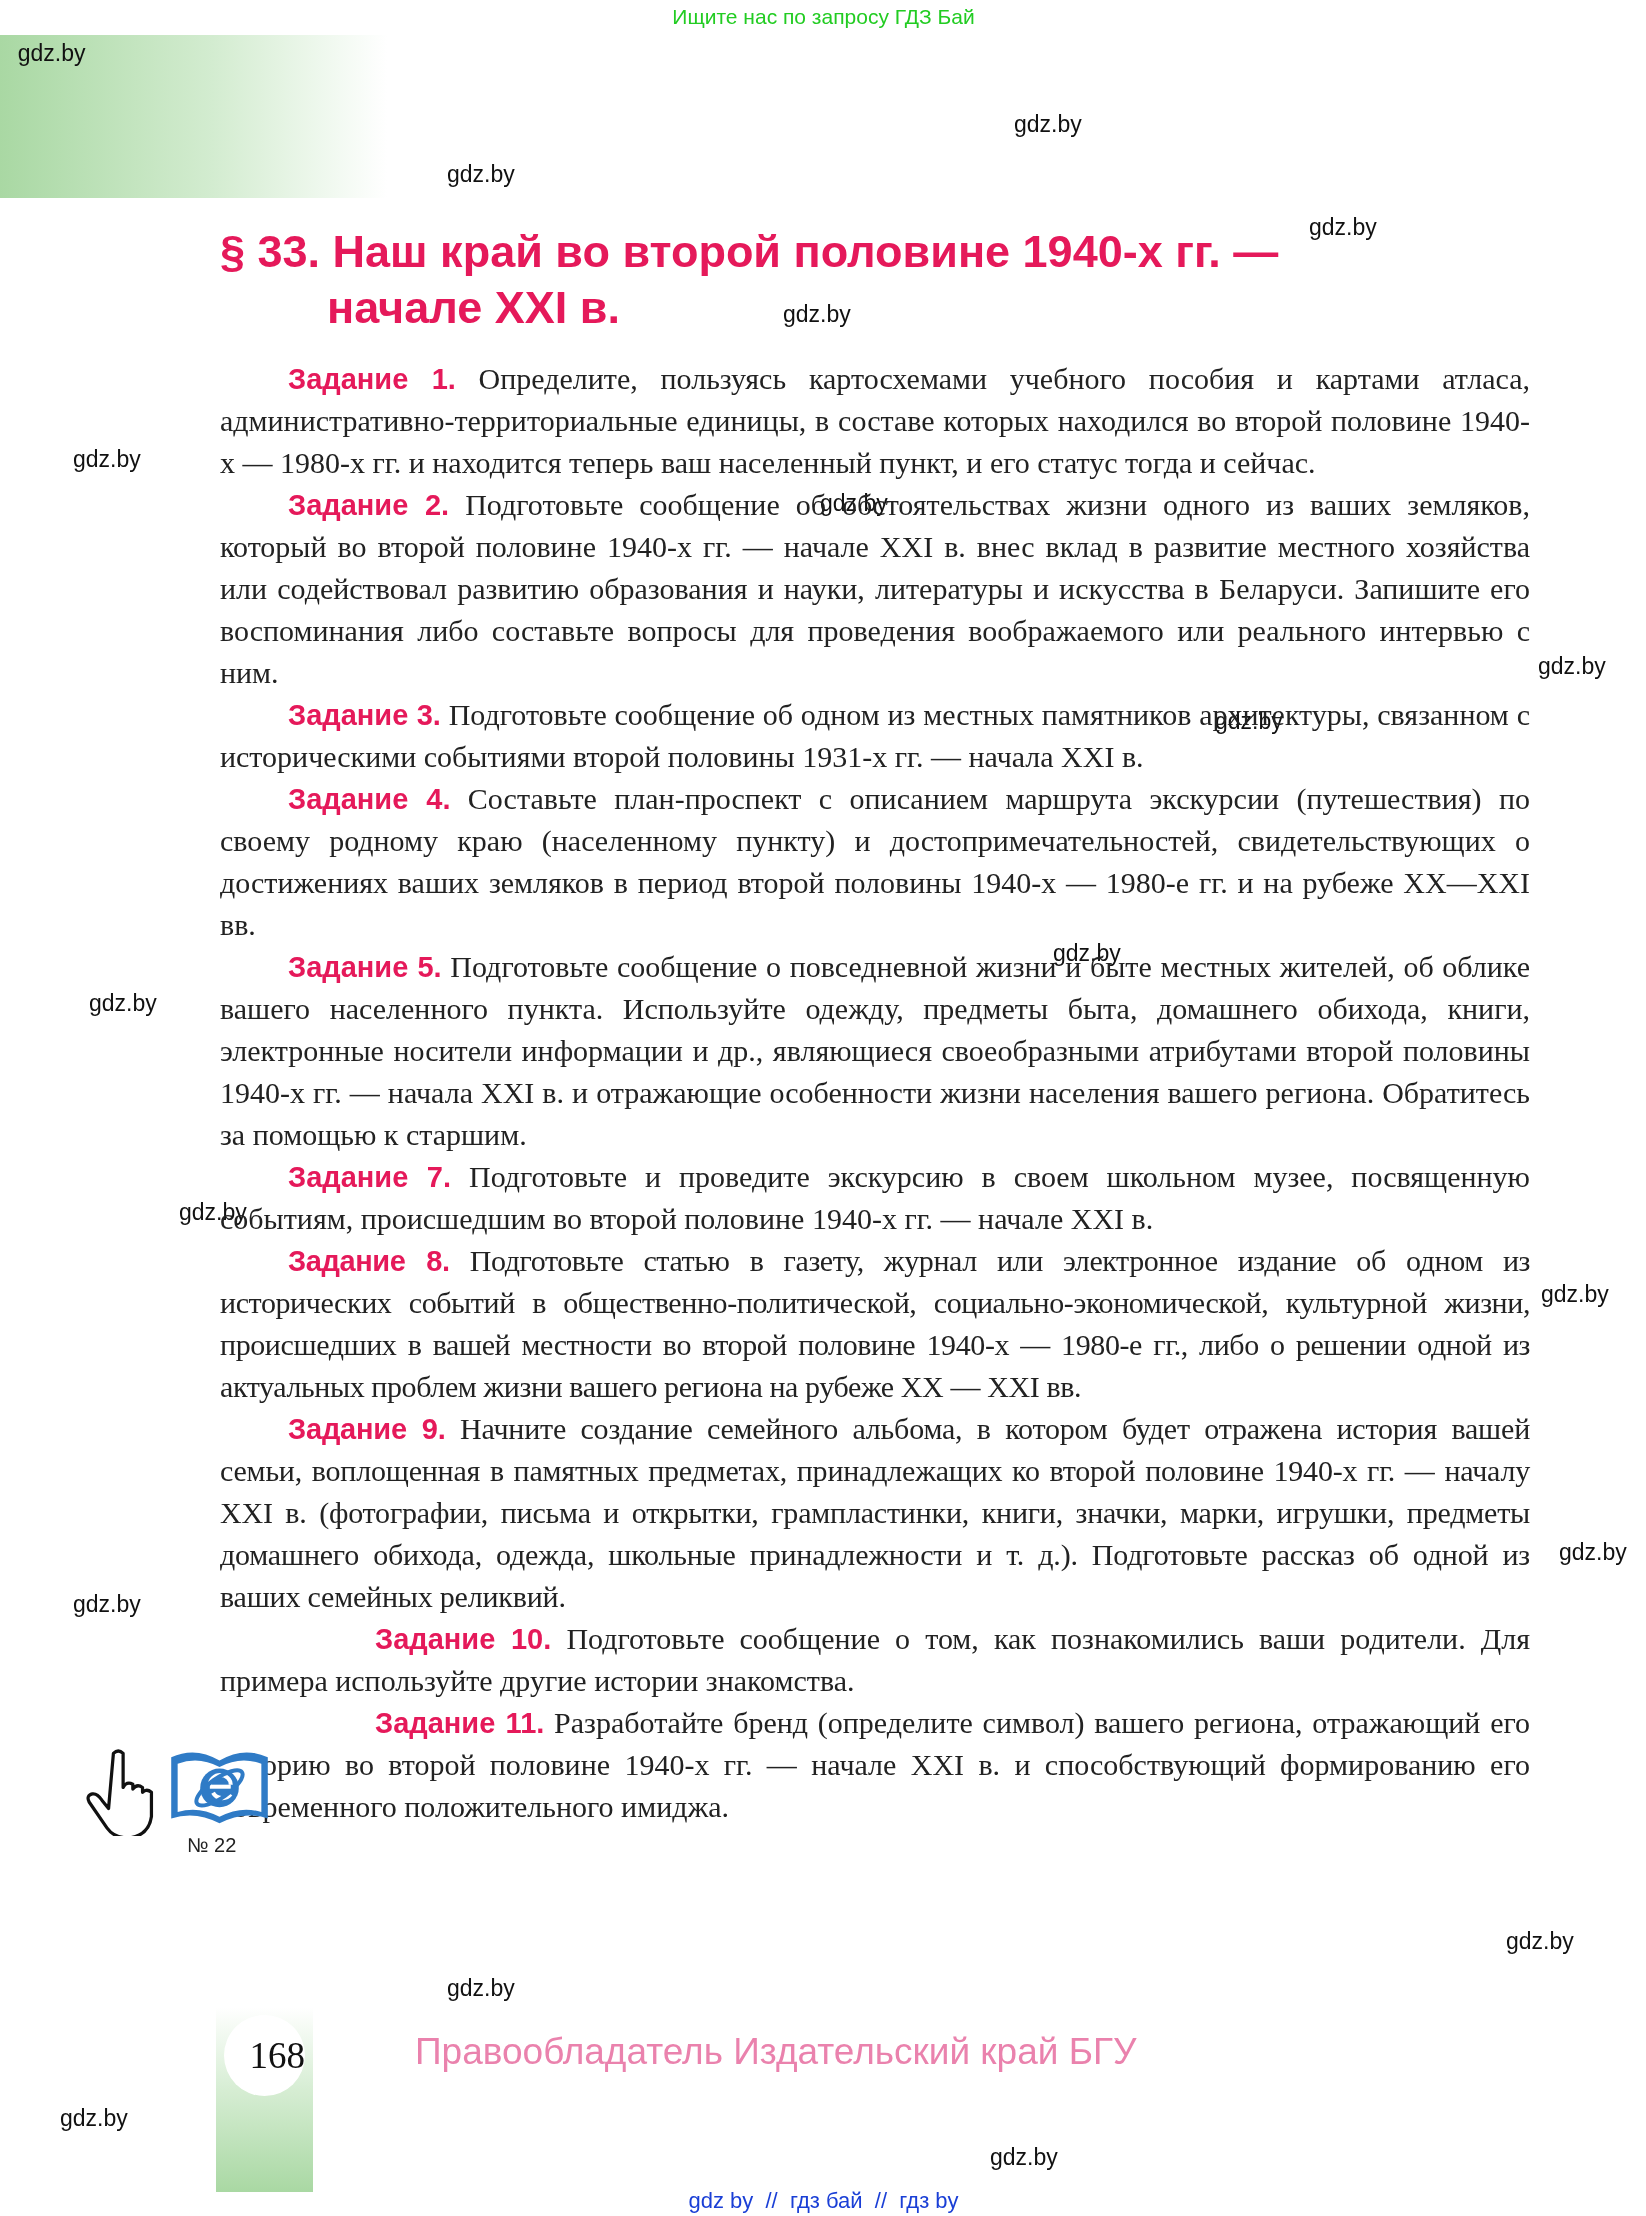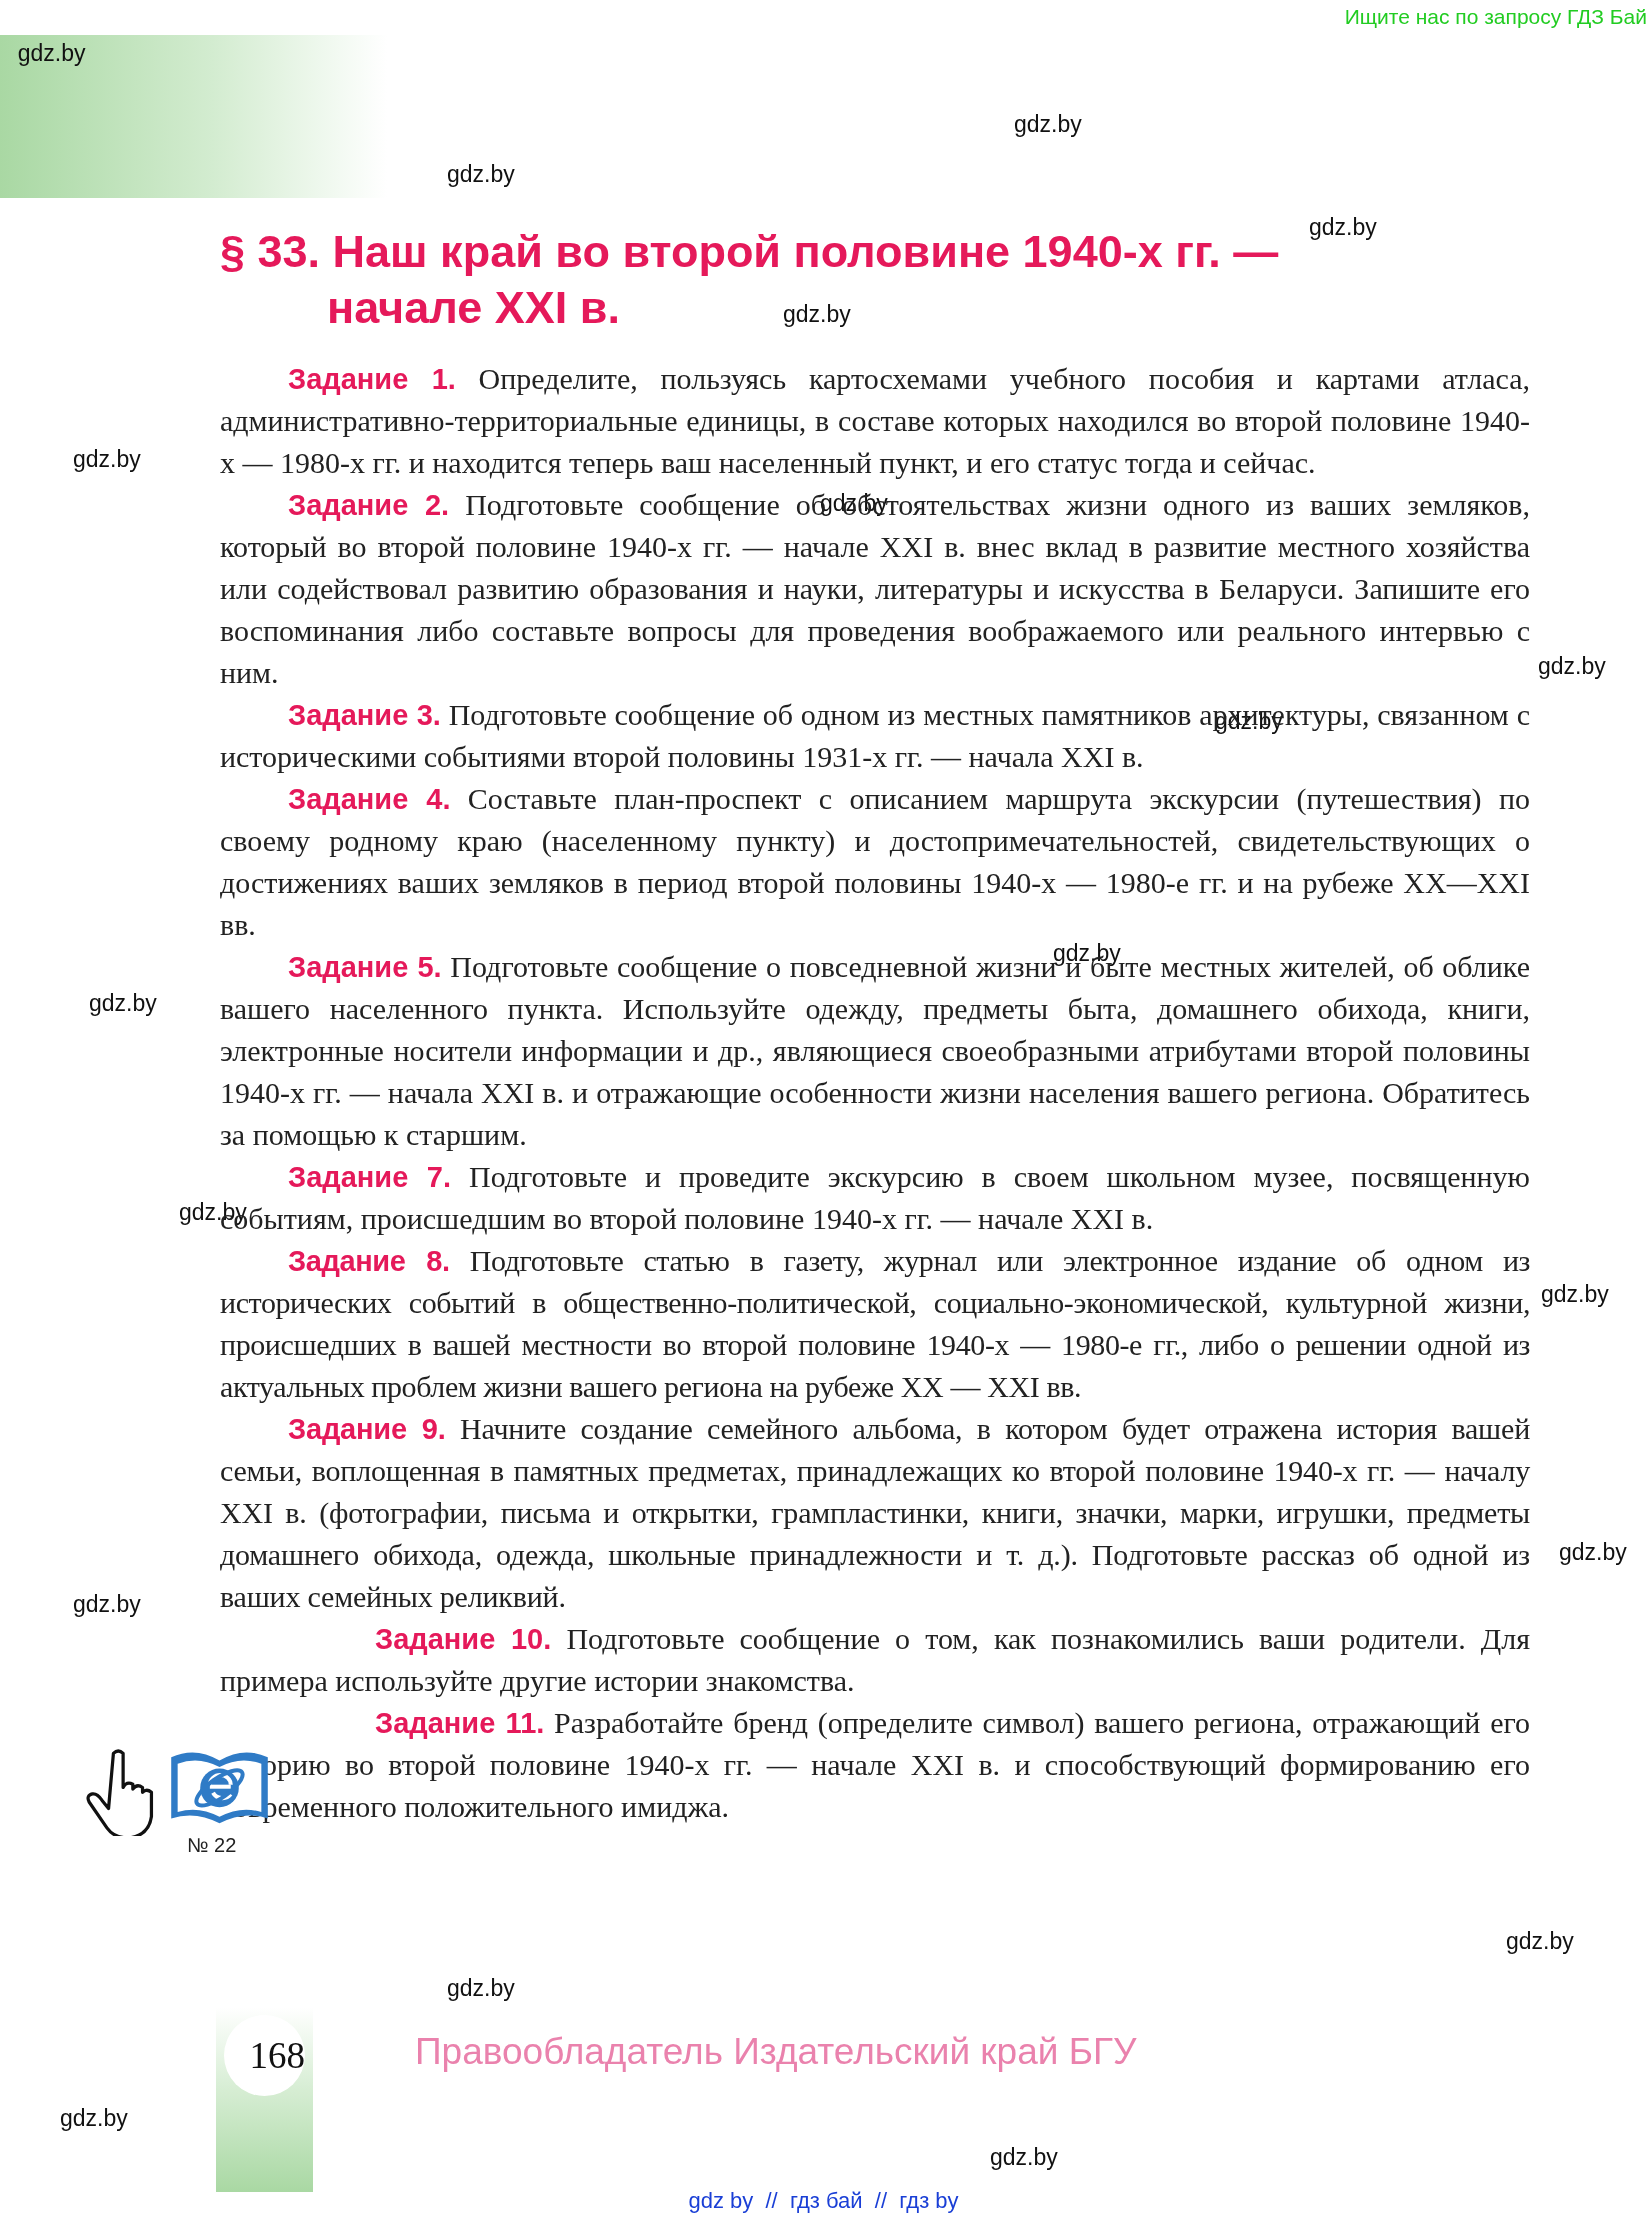--- a/index.html
+++ b/index.html
@@ -1,19 +1,19 @@
 <!DOCTYPE html>
 <html style="font-size:13px"><head>
 <meta charset="utf-8">
 <style>
   html, body { margin:0; padding:0; background:#ffffff; }
   body { width:1647px; height:2216px; position:relative; overflow:hidden;
          font-family:"Liberation Serif", serif; color:#222; }
   .abs { position:absolute; }
-  .topbar { left:0; right:0; top:4.8px; text-align:right; color:#22cc22;
+  .topbar { left:0; right:0; top:4.8px; text-align:center; color:#22cc22;
             font-family:"Liberation Sans", sans-serif; font-size:21px; }
   .green-top { left:0; top:35px; width:387px; height:163px;
                background:linear-gradient(to right,#a9d8a3 0%,#d3ecd0 55%,#ffffff 100%); }
   .green-bottom { left:216px; top:2007px; width:97px; height:185px;
                   background:linear-gradient(to bottom,#ffffff 0%,#d6edd3 45%,#a9d8a3 100%); }
   .page-num-circle { left:224px; top:2015px; width:81px; height:81px; border-radius:50%;
                      background:#fff; text-align:right; line-height:81px;
                      font-family:"Liberation Serif", serif; font-size:37px; color:#111; }
   .wm { font-family:"Liberation Sans", sans-serif; font-size:23px; color:#111; }
   .title { font-family:"Liberation Sans", sans-serif; font-weight:bold; color:#e5195a;

